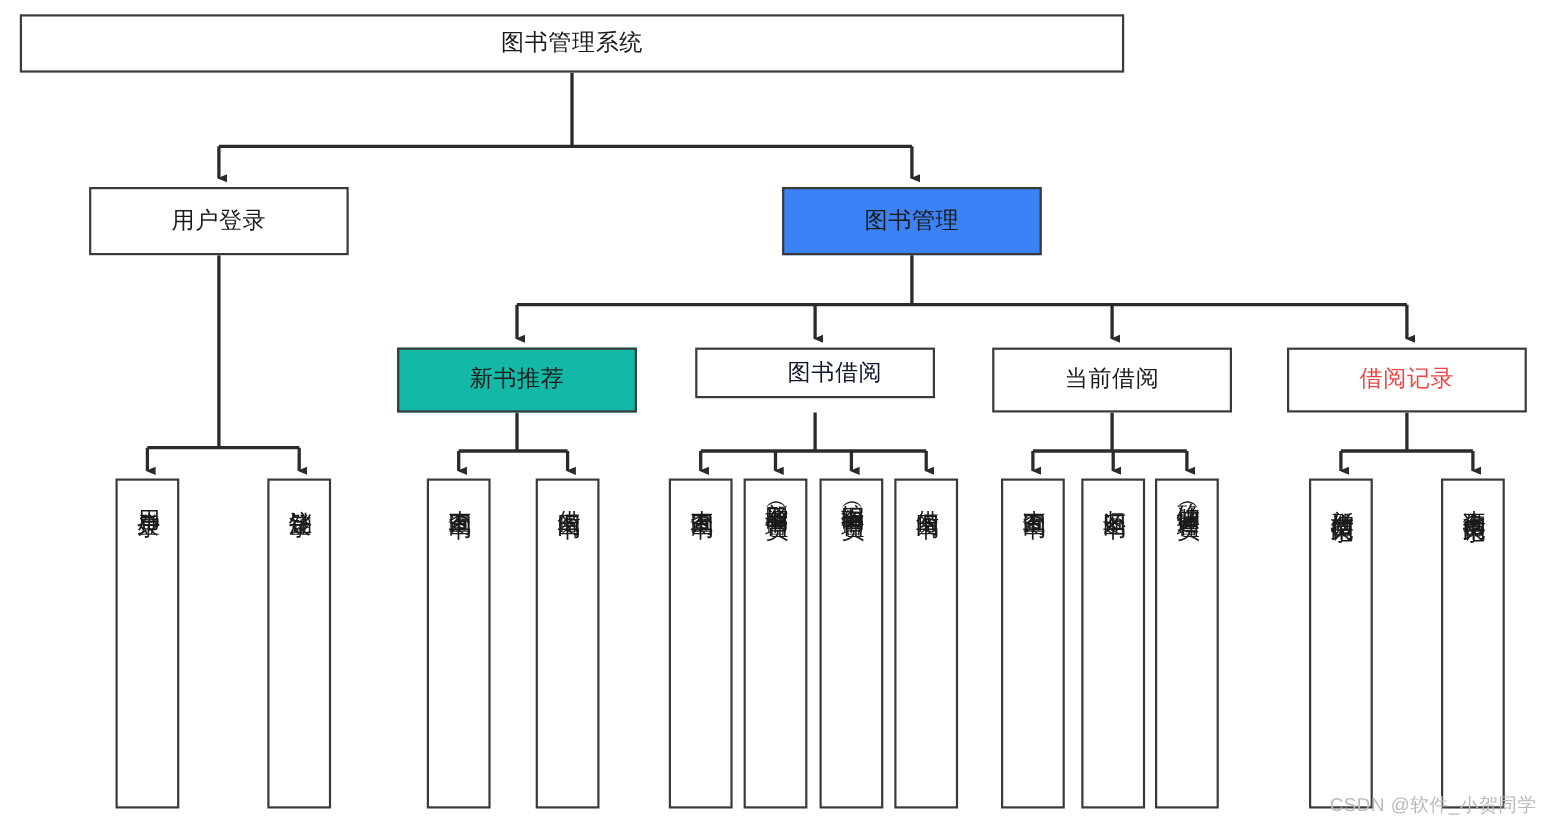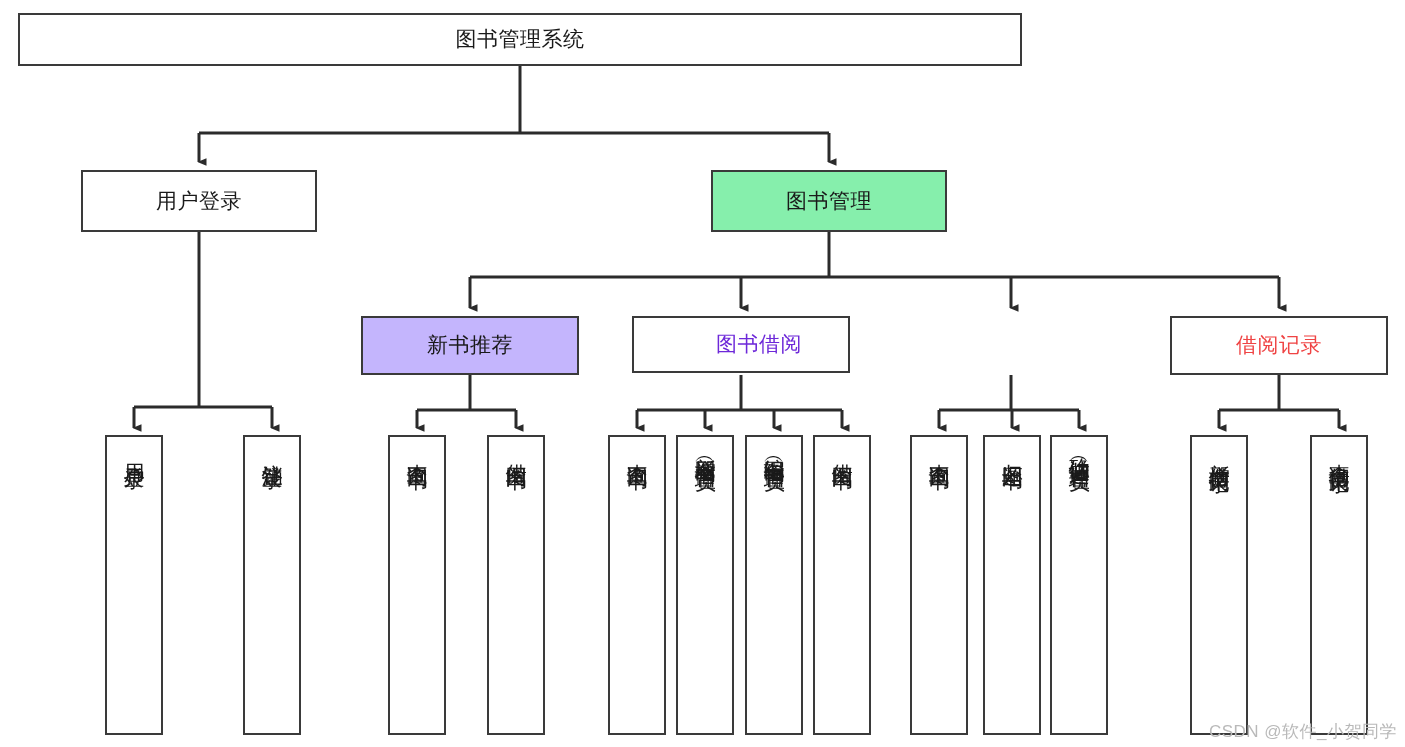--- a/index.html
+++ b/index.html
@@ -124,29 +124,32 @@
     </g>
   </svg>
 
   <div class="node" id="n-root" style="left: 18px; top: 13px; width: 1004px; height: 53px; border-color: rgb(58, 58, 58); background: rgb(255, 255, 255); color: rgb(26, 26, 26);">
     <span class="label">图书管理系统</span>
   </div>
 
   <div class="node" id="n-l2-0" style="left: 81px; top: 170px; width: 236px; height: 62px; border-color: rgb(58, 58, 58); background: rgb(255, 255, 255); color: rgb(26, 26, 26);">
     <span class="label">用户登录</span>
   </div>
-  <div class="node" id="n-l2-1" style="left: 711px; top: 170px; width: 236px; height: 62px; border-color: rgb(58, 58, 58); background: #86efac; color: rgb(26, 26, 26);">
+  <div class="node" id="n-l2-1" style="left: 711px; top: 170px; width: 236px; height: 62px; border-color: rgb(58, 58, 58); background: #3b82f6; color: rgb(26, 26, 26);">
     <span class="label">图书管理</span>
   </div>
 
-  <div class="node" id="n-l3-0" style="left: 361px; top: 316px; width: 218px; height: 59px; border-color: rgb(58, 58, 58); background: #c4b5fd; color: rgb(26, 26, 26);">
+  <div class="node" id="n-l3-0" style="left: 361px; top: 316px; width: 218px; height: 59px; border-color: rgb(58, 58, 58); background: #14b8a6; color: rgb(26, 26, 26);">
     <span class="label">新书推荐</span>
   </div>
-  <div class="node" id="n-l3-1" style="left: 632px; top: 316px; width: 218px; height: 57px; border-color: rgb(58, 58, 58); background: rgb(255, 255, 255); color: #6d28d9; padding-left: 36px;">
+  <div class="node" id="n-l3-1" style="left: 632px; top: 316px; width: 218px; height: 46px; border-color: rgb(58, 58, 58); background: rgb(255, 255, 255); color: #0f172a; padding-left: 36px;">
     <span class="label">图书借阅</span>
+  </div>
+  <div class="node" id="n-l3-2" style="left: 902px; top: 316px; width: 218px; height: 59px; border-color: rgb(58, 58, 58); background: rgb(255, 255, 255); color: rgb(26, 26, 26);">
+    <span class="label">当前借阅</span>
   </div>
   <div class="node" id="n-l3-3" style="left: 1170px; top: 316px; width: 218px; height: 59px; border-color: rgb(58, 58, 58); background: rgb(255, 255, 255); color: #ef4444;">
     <span class="label">借阅记录</span>
   </div>
 
   <div class="node leaf" id="n-lf-0" style="left: 105px; top: 435px; width: 58px; height: 300px; border-color: rgb(58, 58, 58); background: rgb(255, 255, 255); color: rgb(26, 26, 26);">
     <span class="label">用户登录</span>
   </div>
   <div class="node leaf" id="n-lf-1" style="left: 243px; top: 435px; width: 58px; height: 300px; border-color: rgb(58, 58, 58); background: rgb(255, 255, 255); color: rgb(26, 26, 26);">
     <span class="label">注销登录</span>

